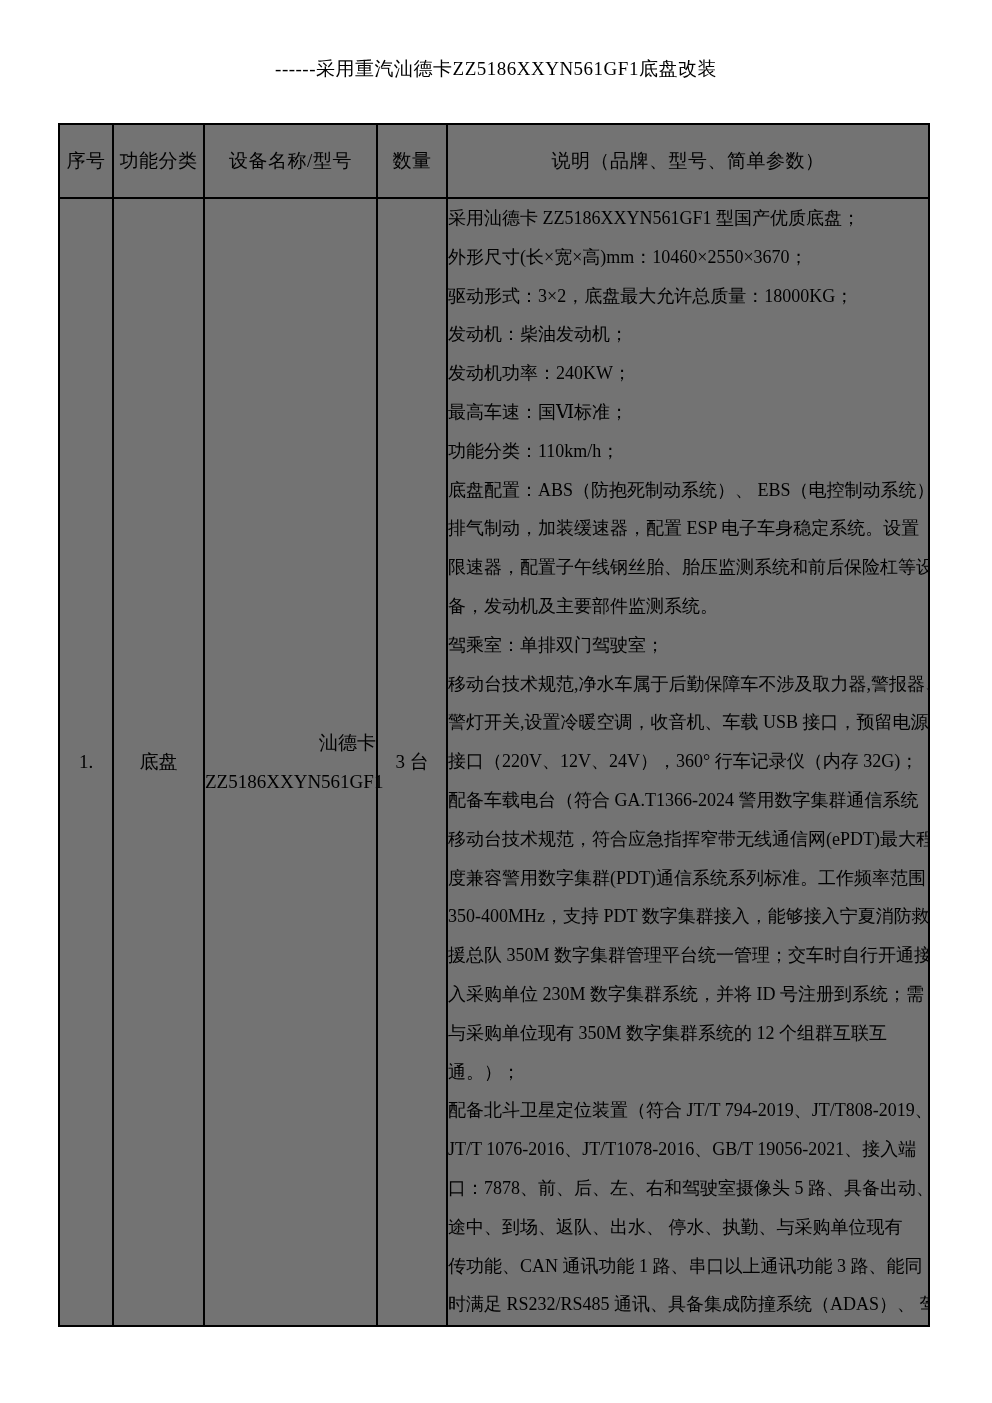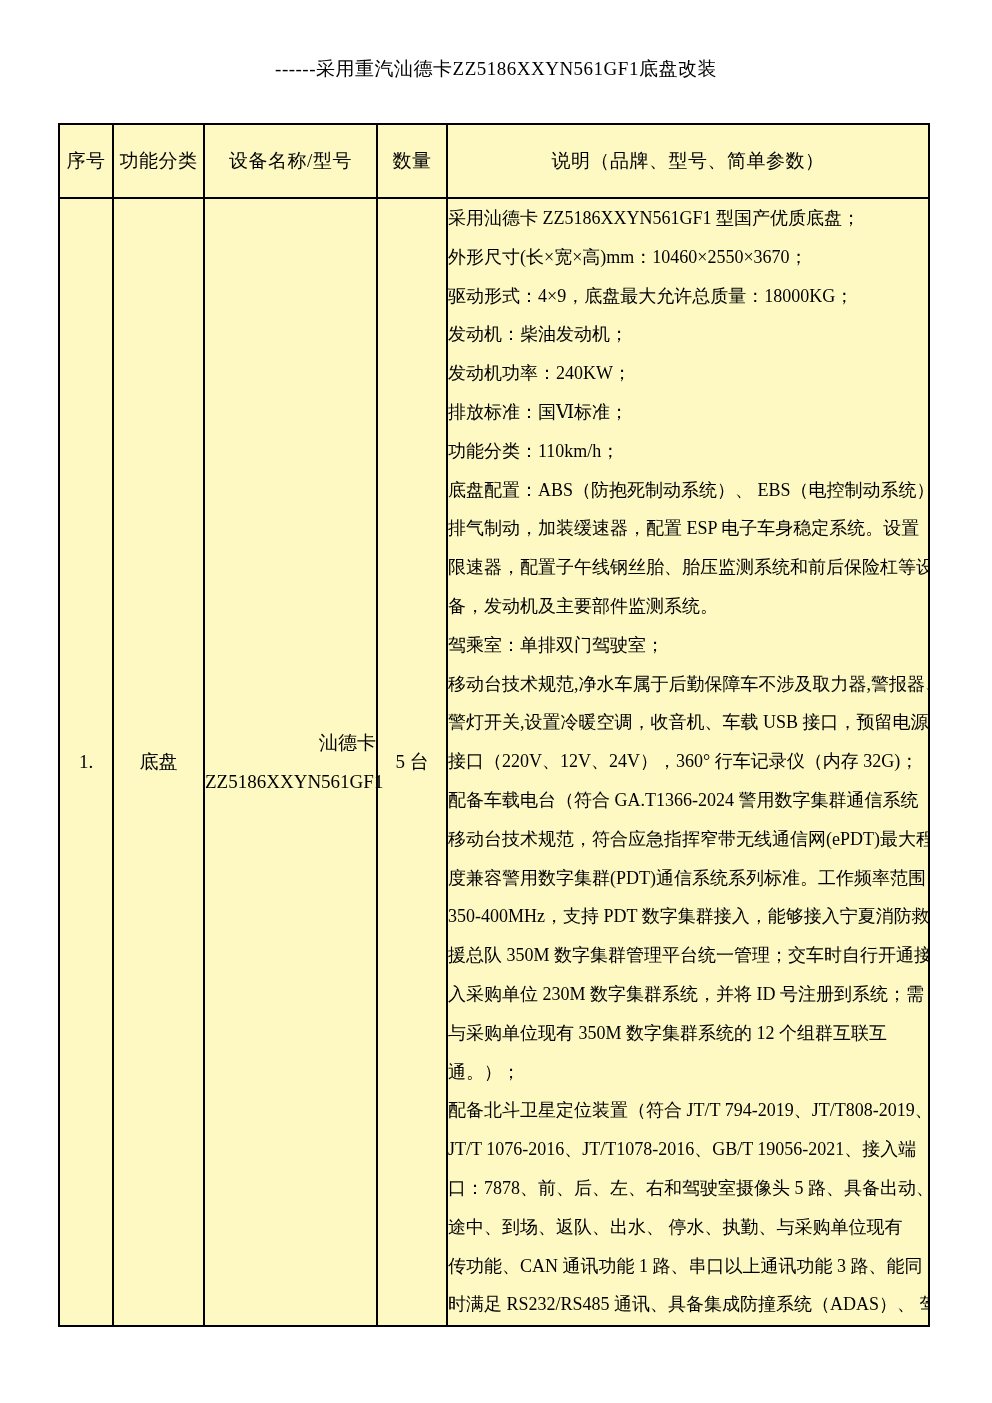--- a/index.html
+++ b/index.html
@@ -39,21 +39,21 @@
     border-collapse: collapse;
     table-layout: fixed;
   }
   .spec-table th,
   .spec-table td {
     border: 2px solid #000000;
     padding: 0;
     font-weight: normal;
     font-size: 19px;
     color: #000000;
-    background: #fef9c3;
+    background: #737373;
   }
   .spec-table thead tr { height: 74px; }
   .spec-table tbody tr { height: 1128px; }
   .spec-table th {
     text-align: center;
     vertical-align: middle;
     letter-spacing: 0.5px;
   }
   .c-serial, .c-cat, .c-qty, .c-dev {
     text-align: center;
@@ -101,28 +101,28 @@
       </tr>
     </thead>
     <tbody>
       <tr>
         <td class="c-serial">1.</td>
         <td class="c-cat">底盘</td>
         <td class="c-dev">
           <div class="dev-line">汕德卡</div>
           <div class="dev-line">ZZ5186XXYN561GF1</div>
         </td>
-        <td class="c-qty">5 台</td>
+        <td class="c-qty">3 台</td>
         <td class="c-desc">
             <div class="desc-line">采用汕德卡 ZZ5186XXYN561GF1 型国产优质底盘；</div>
             <div class="desc-line">外形尺寸(长×宽×高)mm：10460×2550×3670；</div>
-            <div class="desc-line">驱动形式：4×9，底盘最大允许总质量：18000KG；</div>
+            <div class="desc-line">驱动形式：3×2，底盘最大允许总质量：18000KG；</div>
             <div class="desc-line">发动机：柴油发动机；</div>
             <div class="desc-line">发动机功率：240KW；</div>
-            <div class="desc-line">排放标准：国Ⅵ标准；</div>
+            <div class="desc-line">最高车速：国Ⅵ标准；</div>
             <div class="desc-line">功能分类：110km/h；</div>
             <div class="desc-line">底盘配置：ABS（防抱死制动系统）、 EBS（电控制动系统）、</div>
             <div class="desc-line">排气制动，加装缓速器，配置 ESP 电子车身稳定系统。设置</div>
             <div class="desc-line">限速器，配置子午线钢丝胎、胎压监测系统和前后保险杠等设</div>
             <div class="desc-line">备，发动机及主要部件监测系统。</div>
             <div class="desc-line">驾乘室：单排双门驾驶室；</div>
             <div class="desc-line">移动台技术规范,净水车属于后勤保障车不涉及取力器,警报器、</div>
             <div class="desc-line">警灯开关,设置冷暖空调，收音机、车载 USB 接口，预留电源</div>
             <div class="desc-line">接口（220V、12V、24V），360° 行车记录仪（内存 32G)；</div>
             <div class="desc-line">配备车载电台（符合 GA.T1366-2024 警用数字集群通信系统</div>

